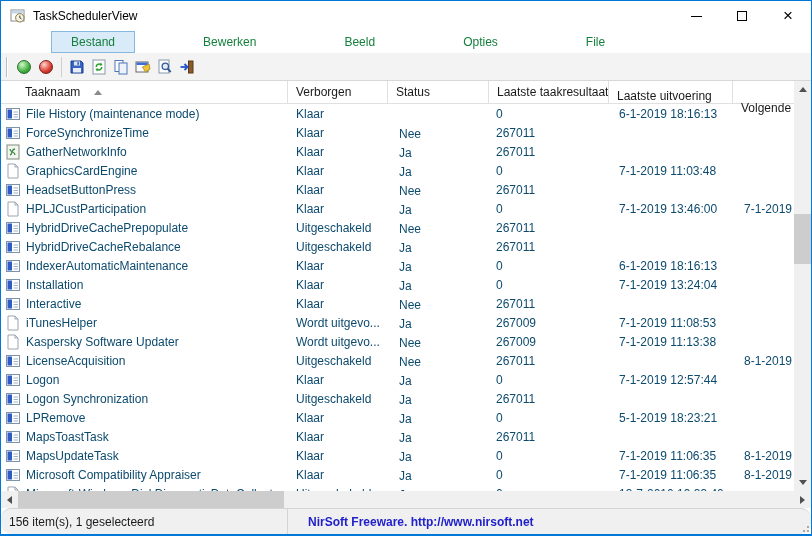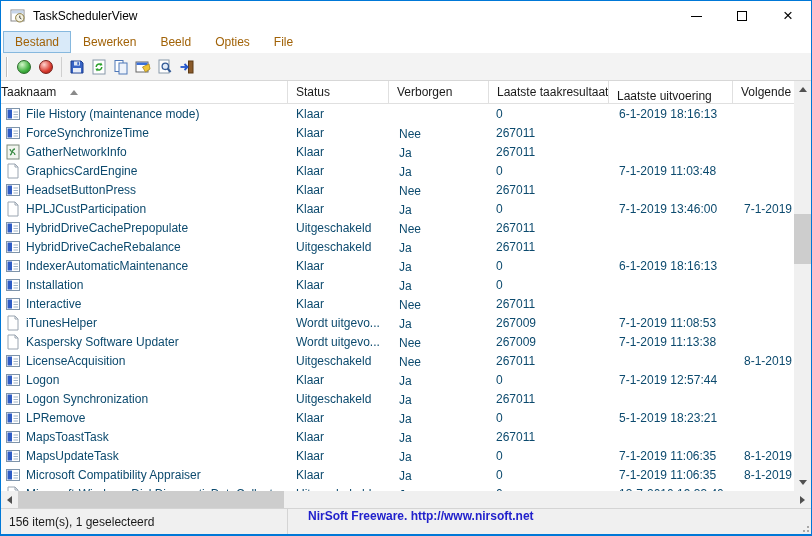--- a/index.html
+++ b/index.html
@@ -13,35 +13,35 @@
   .titlebar { height:30px; background:#fff; display:flex; align-items:center; flex:none; }
   .app-icon { width:16px; height:16px; margin-left:9px; flex:none; }
   .title-text { margin-left:7px; font-size:12px; color:#000; }
   .controls { margin-left:auto; display:flex; height:100%; }
   .ctrl { width:46px; height:100%; display:flex; align-items:center; justify-content:center; }
   .glyph-min { width:11px; height:1px; background:#000; display:block; }
   .glyph-max { width:10px; height:10px; border:1px solid #000; display:block; }
   .glyph-close { font-size:17px; line-height:10px; color:#000; }
   
   .menubar { height:22px; background:#fff; display:flex; align-items:stretch; font-size:12px; padding-left:2px; flex:none; }
-  .menu-item { padding:0 12px; display:flex; align-items:center; color:#a16207; }
+  .menu-item { padding:0 20px; display:flex; align-items:center; color:#15803d;margin-left:48px; }
   .menu-item.active { background:#D9EAF9; box-shadow: inset 0 0 0 1px #86B8DE; }
   
   .toolbar { height:28px; background:#F3F3F3; border-bottom:1px solid #D7D7D7; display:flex; align-items:center; flex:none; padding-left:3px; }
   .tb-grip { width:2px; height:20px; border-left:1px solid #BDBDBD; border-right:1px solid #FFFFFF; margin:0 5px 0 2px; }
   .tb-btn { width:22px; height:22px; display:flex; align-items:center; justify-content:center; background:none; border:none; }
   .tb-sep { width:1px; height:20px; background:#CFCFCF; margin:0 4px; }
   .ball { width:14px; height:14px; border-radius:50%; display:block; }
   .ball.green { background:radial-gradient(circle at 35% 30%, #D2F7C8, #41B041 60%, #1B7A1B); border:1px solid #2A6B2A; }
   .ball.red { background:radial-gradient(circle at 35% 30%, #FFD3CE, #D93A2E 60%, #8F1C13); border:1px solid #7A1F19; }
   
   .list { position:relative; flex:1; background:#fff; overflow:hidden; }
   .lv-header { position:absolute; top:0; left:0; width:793px; height:23px; display:flex; background:#fff; border-bottom:1px solid #E0E0E0; }
   .hcell { height:100%; display:flex; align-items:center; padding-left:8px; font-size:12px; color:#1A1A1A; border-right:1px solid #E0E0E0; white-space:nowrap; overflow:hidden; }
-  .hcell:first-child { padding-left:0; }
+  .hcell:first-child { padding-left:24px; }
   .hcell:last-child { border-right:none; }
   .sort-arrow { width:0; height:0; border-left:4px solid transparent; border-right:4px solid transparent; border-bottom:5px solid #8A8A8A; margin-left:14px; display:inline-block; }
   .rows { position:absolute; top:23px; left:0; width:793px; height:387px; overflow:hidden; }
   .row { height:19px; display:flex; align-items:center; font-size:12px; color:#0c4a6e; }
   .cell { height:100%; display:flex; align-items:center; white-space:nowrap; overflow:hidden; flex:none; }
   .c-name   { width:287px; }
   .c-status { width:101px; padding-left:8px; }
   .c-verb   { width:100px; padding-left:10px;margin-top:40px; }
   .c-res    { width:120px; padding-left:7px; }
   .c-laatste{ width:124px; padding-left:10px; }
@@ -57,21 +57,21 @@
   .arr-down  { bottom:0; left:0; }
   .arr-left  { left:0; top:0; }
   .arr-right { right:0; top:0; }
   .tri-up    { width:0;height:0;border-left:4px solid transparent;border-right:4px solid transparent;border-bottom:5px solid #505050; }
   .tri-down  { width:0;height:0;border-left:4px solid transparent;border-right:4px solid transparent;border-top:5px solid #505050; }
   .tri-left  { width:0;height:0;border-top:4px solid transparent;border-bottom:4px solid transparent;border-right:5px solid #505050; }
   .tri-right { width:0;height:0;border-top:4px solid transparent;border-bottom:4px solid transparent;border-left:5px solid #505050; }
   .vthumb { position:absolute; left:0; top:133px; width:17px; height:50px; background:#CDCDCD; }
   .hthumb { position:absolute; left:17px; top:0; width:266px; height:17px; background:#CDCDCD; }
   
-  .statusbar { height:26px; background:#F0F0F0; border-top:1px solid #D4D4D4; display:flex; font-size:12px; flex:none; position:relative; }
+  .statusbar { height:26px; background:#F0F0F0; border-top:1px solid #D4D4D4; display:flex; align-items:center; font-size:12px; flex:none; position:relative;border-radius:10px; }
   .sb-pane-left { width:287px; height:100%; display:flex; align-items:center; padding-left:8px; border-right:1px solid #D4D4D4; color:#1A1A1A; }
   .sb-link { margin-left:20px; color:#2121CC; font-weight:bold; }
   .resize-grip { position:absolute; right:2px; bottom:2px; width:10px; height:10px; }
   .resize-grip i { position:absolute; width:2px; height:2px; background:#A8A8A8; display:block; }
 </style>
 </head>
 <body>
 
 <div class="window">
 
@@ -160,33 +160,33 @@
       </svg>
     </button>
   </div>
 
   <div class="list">
     <div class="lv-header" id="lv-header">
         <div class="hcell" style="width: 287px;">
           <span>Taaknaam</span>
           <span class="sort-arrow"></span>
         </div>
+        <div class="hcell" style="width: 100px;">
+          <span>Verborgen</span>
+        </div>
         <div class="hcell" style="width: 101px;">
           <span>Status</span>
         </div>
-        <div class="hcell" style="width: 100px;">
-          <span>Verborgen</span>
-        </div>
         <div class="hcell" style="width: 120px;">
           <span>Laatste taakresultaat</span>
         </div>
         <div class="hcell" style="width: 124px; align-items: flex-end;">
           <span>Laatste uitvoering</span>
         </div>
-        <div class="hcell" style="width: 61px;">
+        <div class="hcell" style="width: 61px; margin-top: 16px;">
           <span>Volgende</span>
         </div>
       </div>
     <div class="rows" id="rows">
         <div class="row">
     <div class="cell c-name">
       <span class="rowicon">
               <svg width="16" height="16" viewBox="0 0 16 16">
                 <rect x="1.5" y="2.5" width="13" height="11" fill="#fff" stroke="#7E94AB"></rect>
                 <rect x="2.5" y="3.5" width="4.5" height="9" fill="#2F5CC4"></rect>
@@ -355,20 +355,21 @@
                 <line x1="8.5" y1="6" x2="13" y2="6" stroke="#9FB3C8"></line>
                 <line x1="8.5" y1="8.5" x2="13" y2="8.5" stroke="#9FB3C8"></line>
                 <line x1="8.5" y1="11" x2="13" y2="11" stroke="#9FB3C8"></line>
               </svg>
             </span>
       <span class="nametext">Installation</span>
     </div>
     <div class="cell c-status">Klaar</div>
     <div class="cell c-verb">Nee</div>
     <div class="cell c-res">0</div>
+    <div class="cell c-laatste">7-1-2019 13:24:04</div>
     <div class="cell c-volg"></div>
   </div>
         <div class="row">
     <div class="cell c-name">
       <span class="rowicon">
               <svg width="16" height="16" viewBox="0 0 16 16">
                 <rect x="1.5" y="2.5" width="13" height="11" fill="#fff" stroke="#7E94AB"></rect>
                 <rect x="2.5" y="3.5" width="4.5" height="9" fill="#2F5CC4"></rect>
                 <line x1="8.5" y1="6" x2="13" y2="6" stroke="#9FB3C8"></line>
                 <line x1="8.5" y1="8.5" x2="13" y2="8.5" stroke="#9FB3C8"></line>

